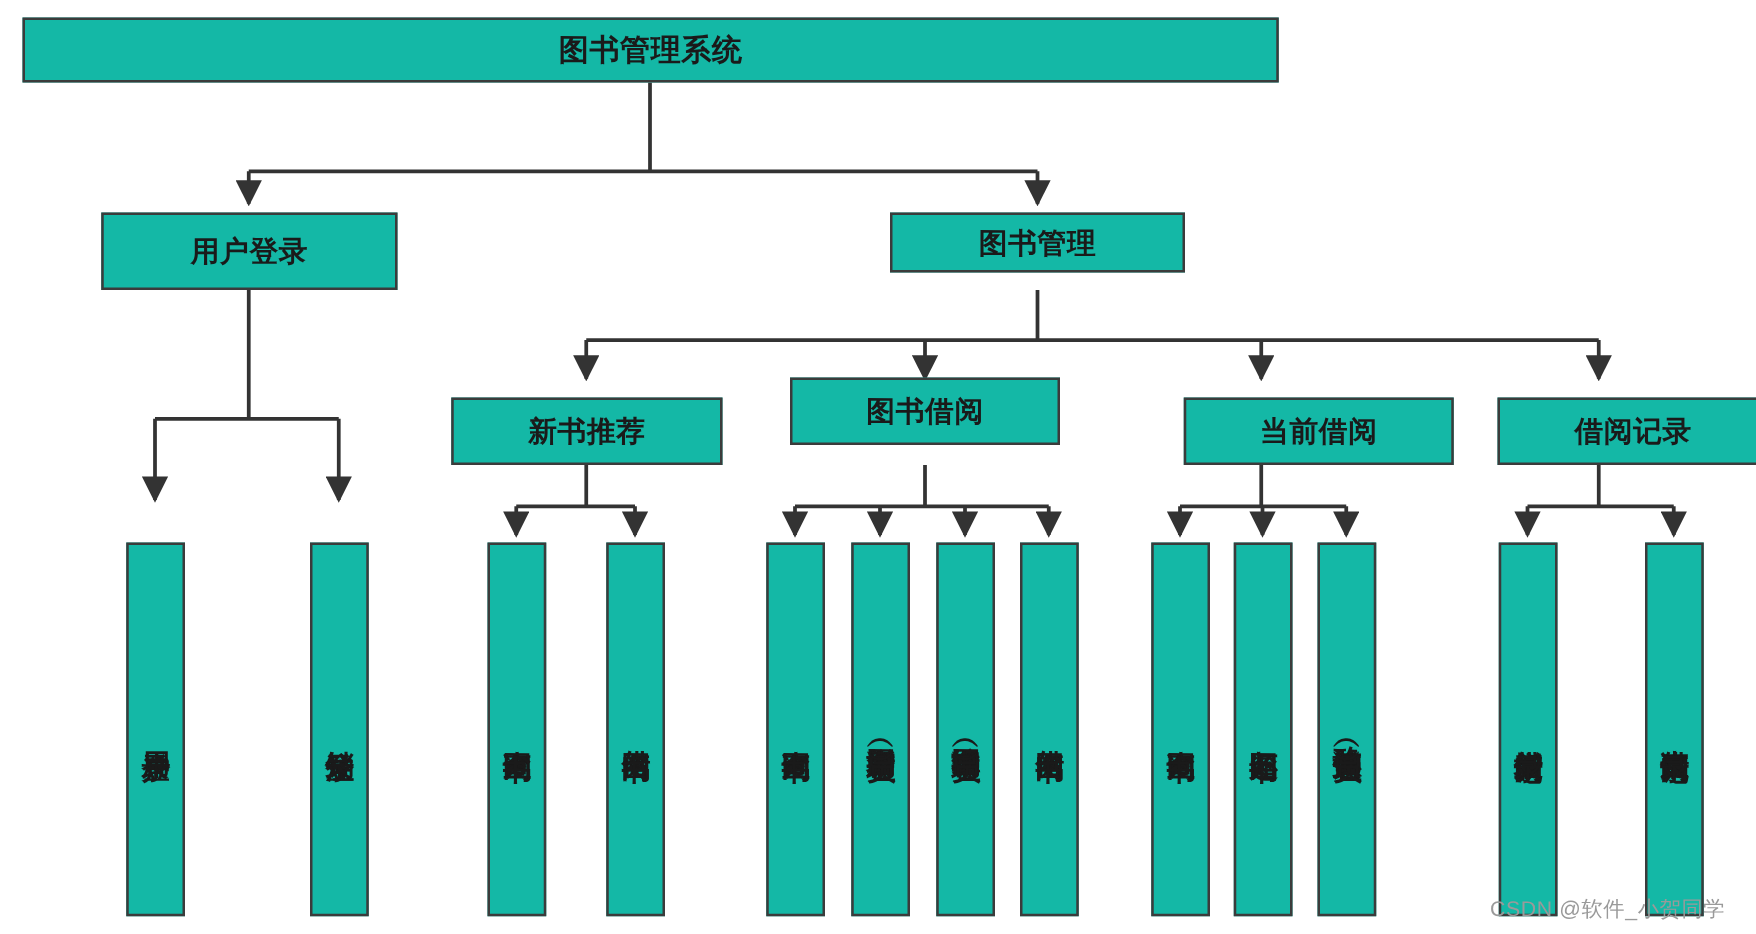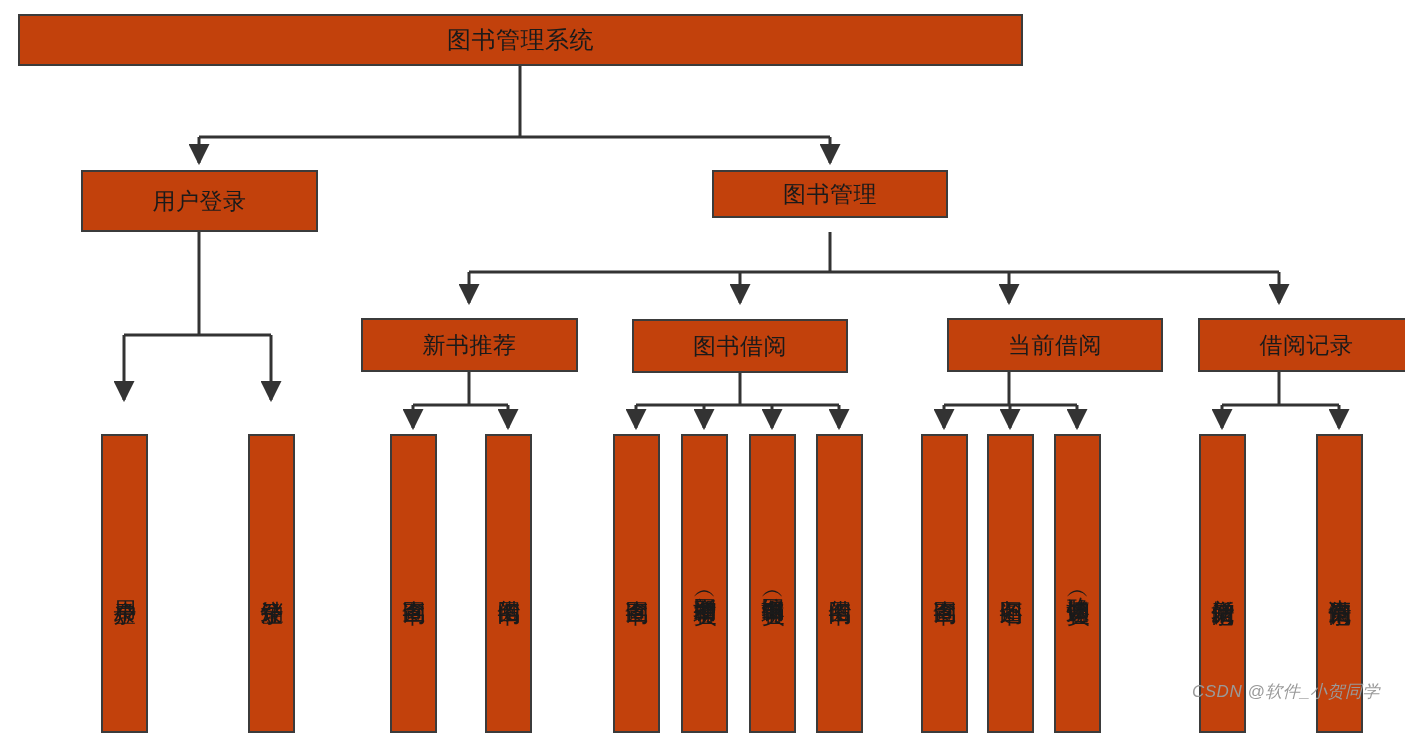--- a/index.html
+++ b/index.html
@@ -22,26 +22,27 @@
     position: absolute;
     left: 0;
     top: 0;
     width: 1405px;
     height: 747px;
     pointer-events: none;
   }
   .node {
     position: absolute;
     box-sizing: border-box;
-    background: #c2410c;
+    background: #14b8a6;
     border: 2px solid #3b3b3b;
     display: flex;
     align-items: center;
     justify-content: center;
     color: #1a1a1a;
+    font-weight: bold;
   }
   .node .label {
     display: block;
     text-align: center;
     letter-spacing: 0.5px;
     white-space: nowrap;
   }
   .node-root .label { font-size: 24px; }
   .node-l2 .label { font-size: 23px; }
   .node-l3 .label { font-size: 23px; }
@@ -132,21 +133,21 @@
   </div>
 
   <div class="node node-l2" style="left:712px; top:170px; width:236px; height:48px;">
     <span class="label">图书管理</span>
   </div>
 
   <div class="node node-l3" style="left:361px; top:318px; width:217px; height:54px;">
     <span class="label">新书推荐</span>
   </div>
 
-  <div class="node node-l3" style="left:632px; top:319px; width:216px; height:54px;">
+  <div class="node node-l3" style="left:632px; top:302px; width:216px; height:54px;">
     <span class="label">图书借阅</span>
   </div>
 
   <div class="node node-l3" style="left:901px; top:318px; width:216px; height:54px;margin-left:46px;">
     <span class="label">当前借阅</span>
   </div>
 
   <div class="node node-l3" style="left:1198px; top:318px; width:217px; height:54px;">
     <span class="label">借阅记录</span>
   </div>
@@ -196,15 +197,15 @@
   </div>
 
   <div class="node node-leaf" style="left:1199px; top:434px; width:47px; height:299px;">
     <span class="label">新增借阅记录</span>
   </div>
 
   <div class="node node-leaf" style="left:1316px; top:434px; width:47px; height:299px;">
     <span class="label">查询借阅记录</span>
   </div>
 
-  <div class="watermark" style="left:1192px; top:680px;font-style:italic;">CSDN @软件_小贺同学</div>
+  <div class="watermark" style="left:1192px; top:716px;">CSDN @软件_小贺同学</div>
 
 </div>
 
 </body></html>

